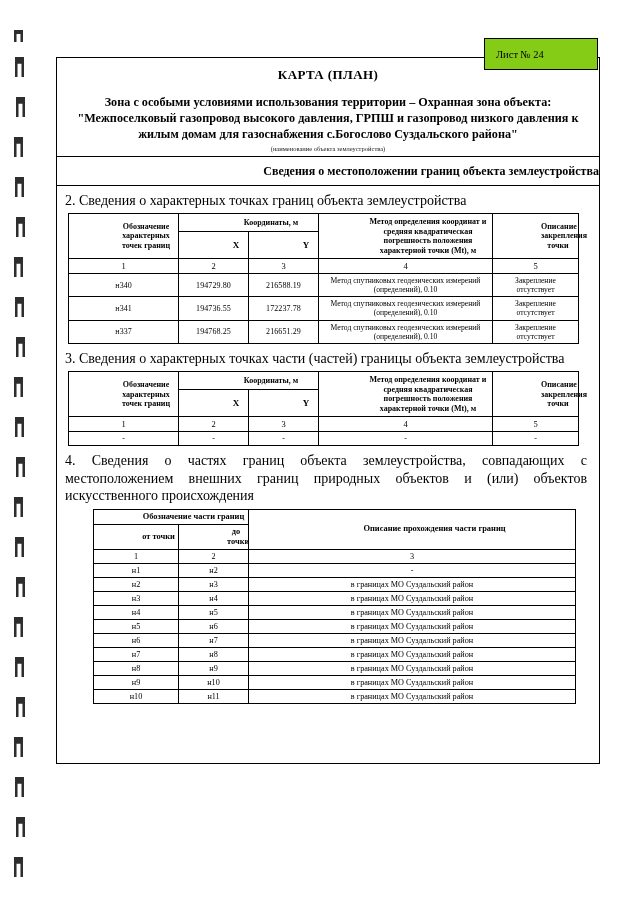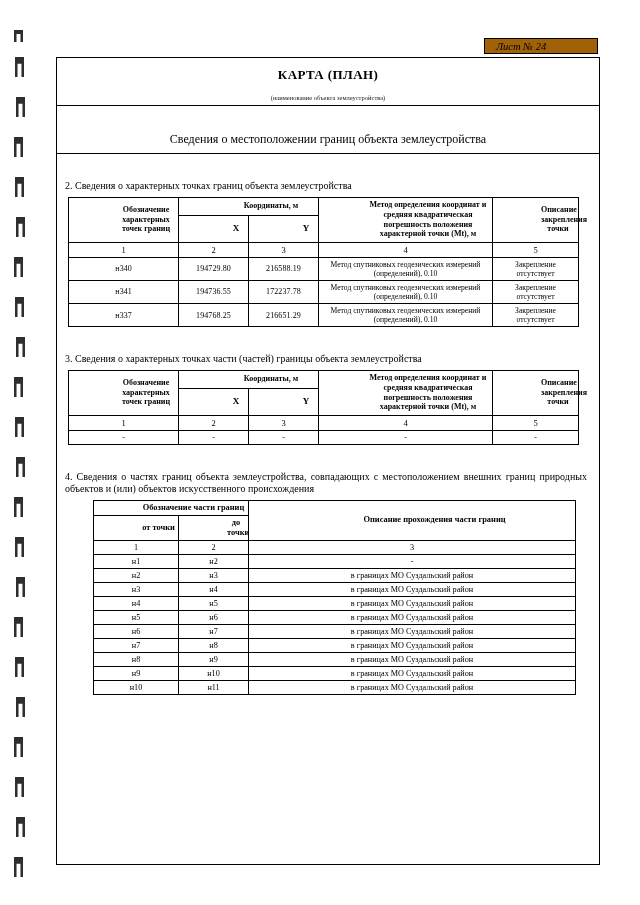--- a/index.html
+++ b/index.html
@@ -33,38 +33,37 @@
     clip-path: polygon(0 0, 100% 0, 100% 100%, 72% 100%, 72% 34%, 28% 34%, 28% 100%, 0 100%);
     opacity: .88;
   }
 
   
   #sheet-number-box {
     position: absolute;
     left: 484px;
     top: 38px;
     width: 114px;
-    height: 16px;
+    height: 32px;
     border: 1px solid #000;
     box-sizing: border-box;
     display: flex;
     align-items: center;
     padding-left: 11px;
     font-size: 10.5px;
-    background: #a16207;
+    background: #84cc16;
     z-index: 3;
-    font-style: italic;
   }
 
   #page-frame {
     position: absolute;
     left: 56px;
     top: 57px;
     width: 544px;
-    height: 808px;
+    height: 707px;
     border: 1.6px solid #000;
     box-sizing: border-box;
     background: #fff;
     z-index: 2;
   }
 
   
   .title-block {
     border-bottom: 1.3px solid #000;
     padding: 9px 14px 3px 14px;
@@ -83,36 +82,34 @@
     padding: 0 4px;
   }
   .caption-note {
     font-size: 6.5px;
     margin-top: 2px;
     margin-bottom: 1px;
     color: #1a1a1a;
   }
   .section-banner {
     border-bottom: 1.3px solid #000;
-    text-align: center;
+    text-align: right;
     font-size: 12px;
-    font-weight: normal;
+    font-weight: bold;
     padding: 7px 0 6px 0;
-    margin-top: 19px;
   }
 
   
   .frame-body {
     padding: 0;
   }
   .sec-heading {
-    font-size: 10px;
+    font-size: 14px;
     padding: 6px 0 4px 8px;
     line-height: 1.25;
-    margin-top: 20px;
   }
   .sec-heading.justify {
     padding-right: 12px;
     text-align: justify;
   }
 
   
   table.doc-table {
     border-collapse: collapse;
     table-layout: fixed;
@@ -186,20 +183,21 @@
   </div>
 
 <div id="sheet-number-box">
   <span>Лист № 24</span>
 </div>
 
 <div id="page-frame">
 
   <div class="title-block">
     <div class="doc-title">КАРТА (ПЛАН)</div>
+    <div class="doc-subject">Зона с особыми условиями использования территории – Охранная зона объекта: "Межпоселковый газопровод высокого давления, ГРПШ и газопровод низкого давления к жилым домам для газоснабжения с.Богослово Суздальского района"</div>
     <div class="caption-note">(наименование объекта землеустройства)</div>
   </div>
 
   <div class="section-banner">Сведения о местоположении границ объекта землеустройства</div>
 
   <div class="frame-body">
 
     <div class="sec-heading">2. Сведения о характерных точках границ объекта землеустройства</div>
 
     <table class="doc-table tbl-points">

